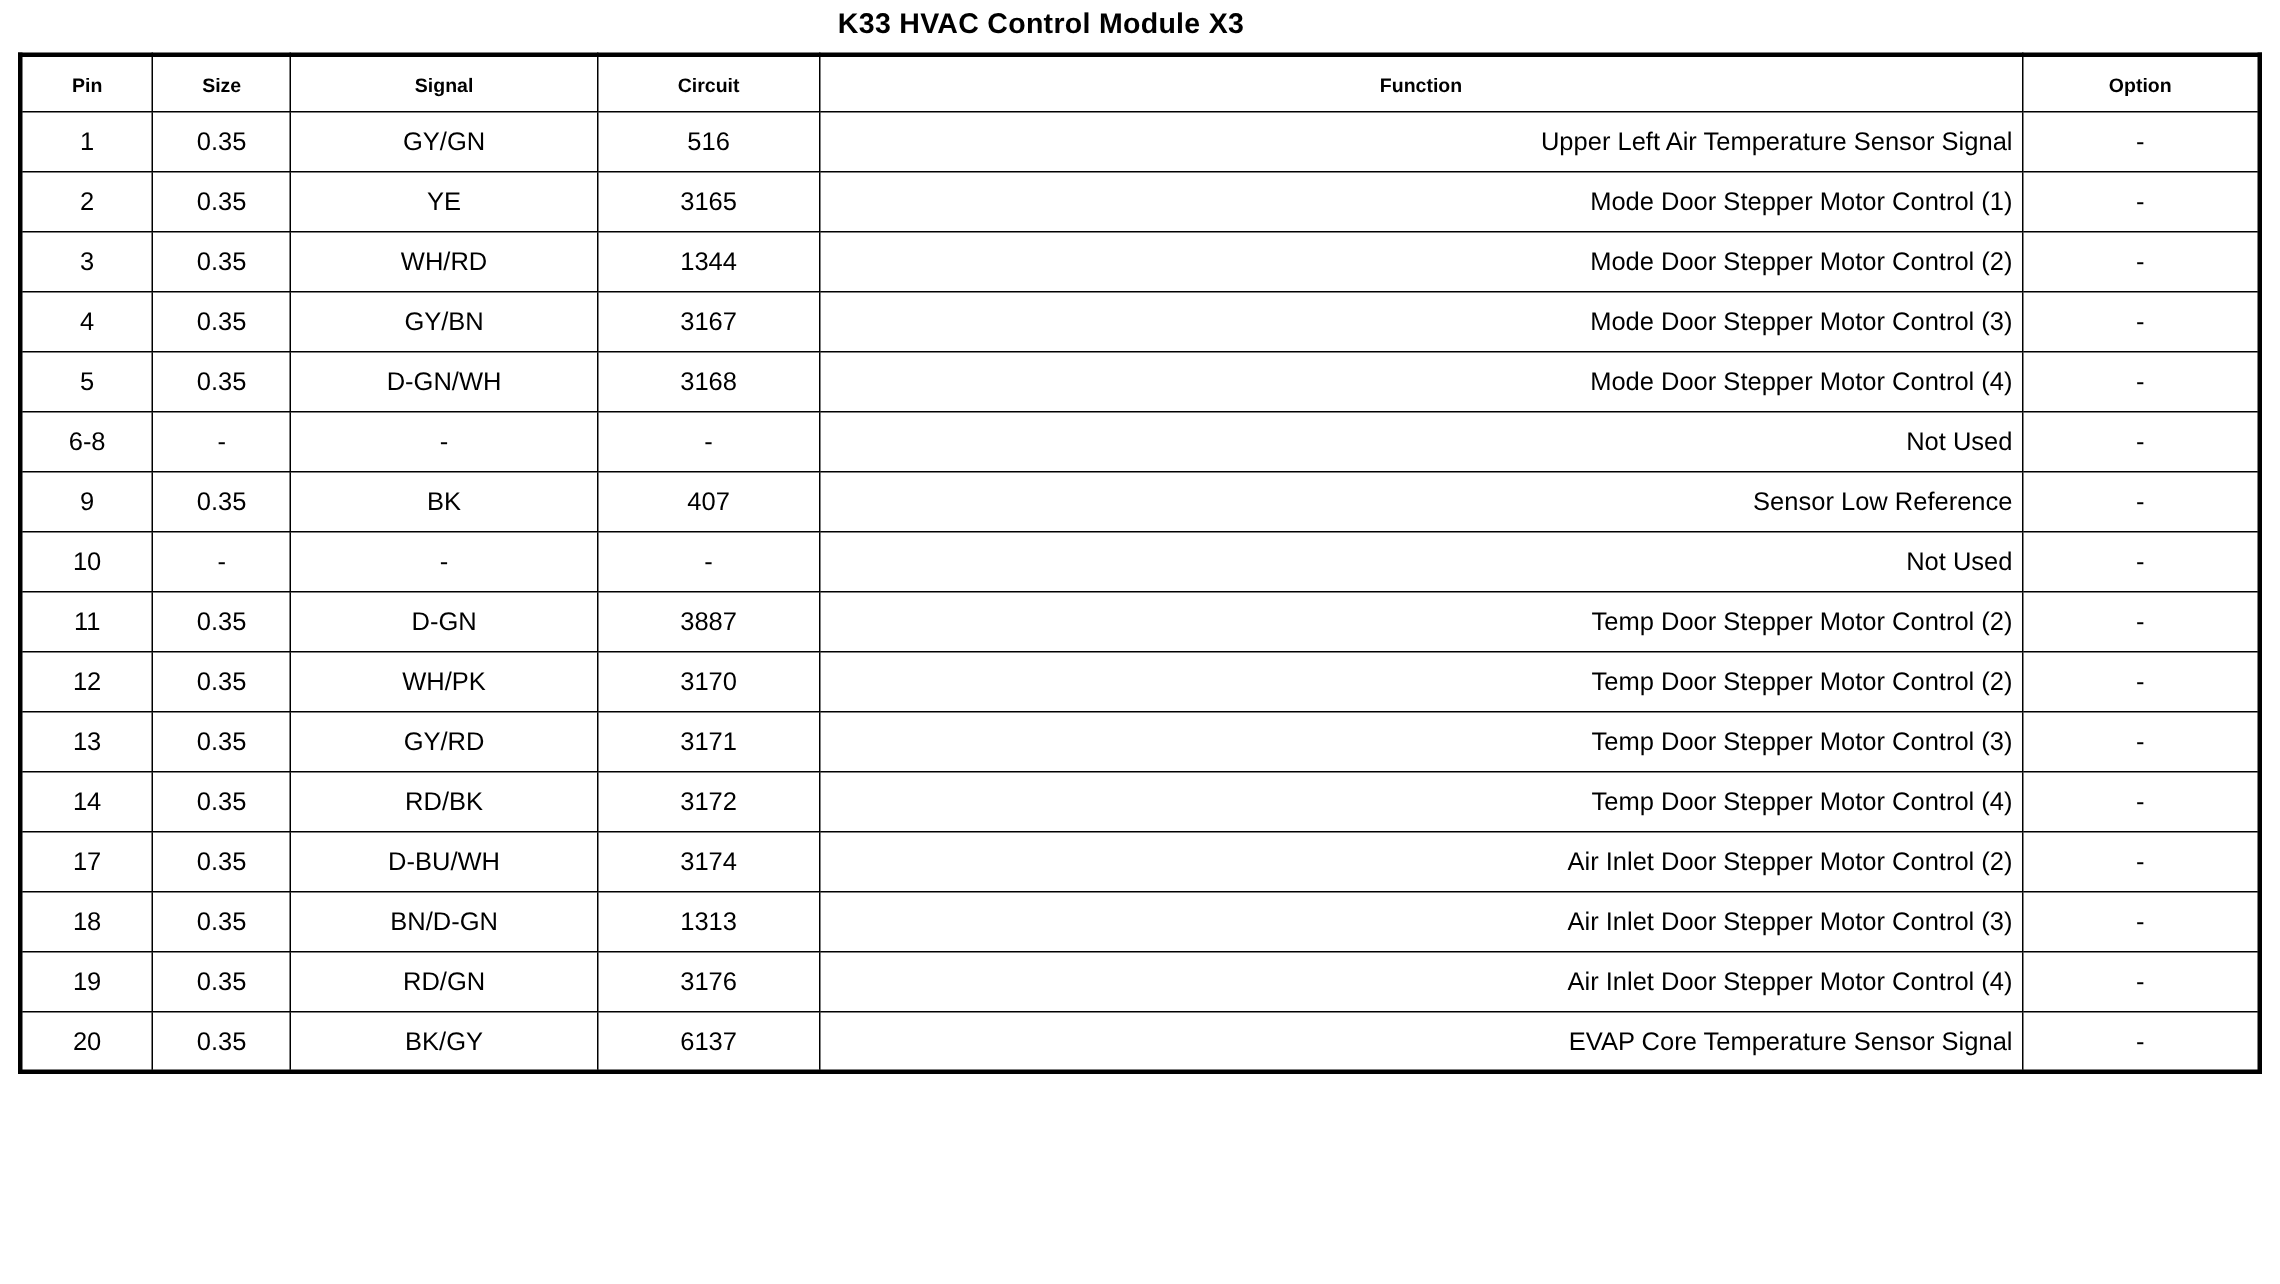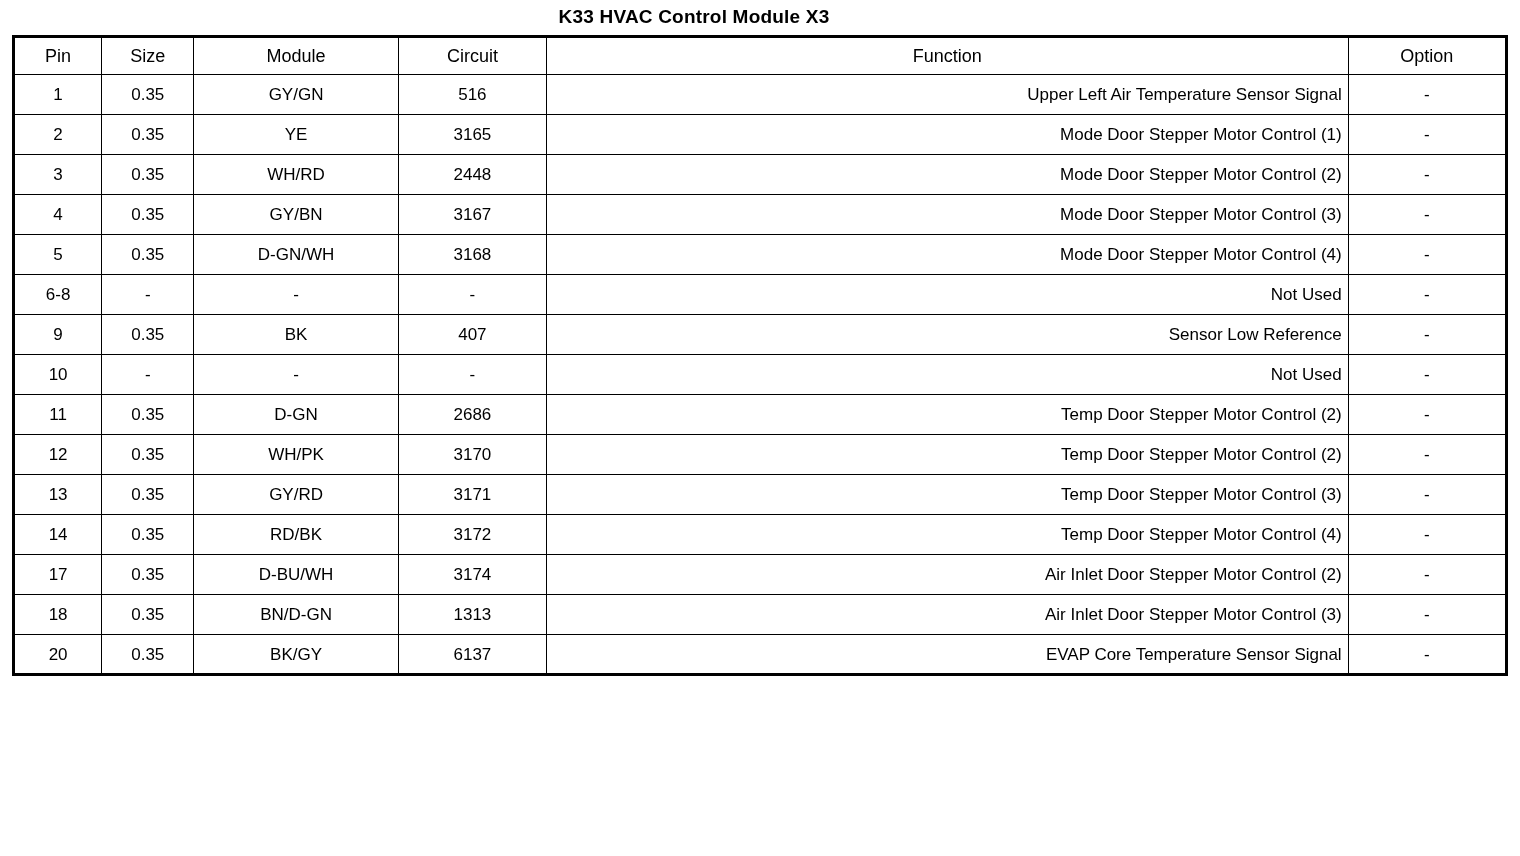--- a/index.html
+++ b/index.html
@@ -52,24 +52,24 @@
     font-size: 17px;
     line-height: 19px;
     height: 40px;
     box-sizing: border-box;
     padding: 0 6px;
     vertical-align: middle;
     overflow: hidden;
     white-space: nowrap;
   }
   table.pinout thead th {
-    font-weight: normal;
+    font-weight: bold;
     text-align: center;
     height: 38px;
-    font-size: 18px;
+    font-size: 13px;
   }
   td.center { text-align: center; }
   td.left   { text-align: right; padding-left: 10px; }
   tbody tr td { font-weight: normal; }
 </style>
 </head>
 <body>
 
 <div class="page">
 
@@ -82,21 +82,21 @@
         <col class="c-size">
         <col class="c-color">
         <col class="c-circuit">
         <col class="c-function">
         <col class="c-option">
       </colgroup>
       <thead>
         <tr>
           <th>Pin</th>
           <th>Size</th>
-          <th>Module</th>
+          <th>Signal</th>
           <th>Circuit</th>
           <th>Function</th>
           <th>Option</th>
         </tr>
       </thead>
       <tbody>
         <tr>
           <td class="center">1</td>
           <td class="center">0.35</td>
           <td class="center">GY/GN</td>
@@ -109,21 +109,21 @@
           <td class="center">0.35</td>
           <td class="center">YE</td>
           <td class="center">3165</td>
           <td class="left">Mode Door Stepper Motor Control (1)</td>
           <td class="center">-</td>
         </tr>
         <tr>
           <td class="center">3</td>
           <td class="center">0.35</td>
           <td class="center">WH/RD</td>
-          <td class="center">2448</td>
+          <td class="center">1344</td>
           <td class="left">Mode Door Stepper Motor Control (2)</td>
           <td class="center">-</td>
         </tr>
         <tr>
           <td class="center">4</td>
           <td class="center">0.35</td>
           <td class="center">GY/BN</td>
           <td class="center">3167</td>
           <td class="left">Mode Door Stepper Motor Control (3)</td>
           <td class="center">-</td>
@@ -157,21 +157,21 @@
           <td class="center">-</td>
           <td class="center">-</td>
           <td class="center">-</td>
           <td class="left">Not Used</td>
           <td class="center">-</td>
         </tr>
         <tr>
           <td class="center">11</td>
           <td class="center">0.35</td>
           <td class="center">D-GN</td>
-          <td class="center">2686</td>
+          <td class="center">3887</td>
           <td class="left">Temp Door Stepper Motor Control (2)</td>
           <td class="center">-</td>
         </tr>
         <tr>
           <td class="center">12</td>
           <td class="center">0.35</td>
           <td class="center">WH/PK</td>
           <td class="center">3170</td>
           <td class="left">Temp Door Stepper Motor Control (2)</td>
           <td class="center">-</td>
@@ -199,20 +199,28 @@
           <td class="center">3174</td>
           <td class="left">Air Inlet Door Stepper Motor Control (2)</td>
           <td class="center">-</td>
         </tr>
         <tr>
           <td class="center">18</td>
           <td class="center">0.35</td>
           <td class="center">BN/D-GN</td>
           <td class="center">1313</td>
           <td class="left">Air Inlet Door Stepper Motor Control (3)</td>
+          <td class="center">-</td>
+        </tr>
+        <tr>
+          <td class="center">19</td>
+          <td class="center">0.35</td>
+          <td class="center">RD/GN</td>
+          <td class="center">3176</td>
+          <td class="left">Air Inlet Door Stepper Motor Control (4)</td>
           <td class="center">-</td>
         </tr>
         <tr>
           <td class="center">20</td>
           <td class="center">0.35</td>
           <td class="center">BK/GY</td>
           <td class="center">6137</td>
           <td class="left">EVAP Core Temperature Sensor Signal</td>
           <td class="center">-</td>
         </tr>

